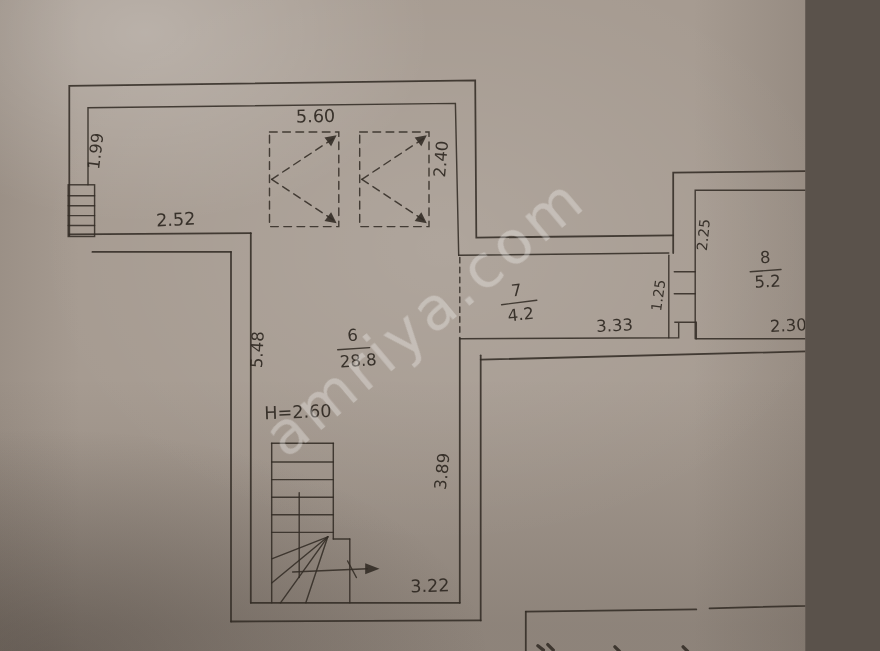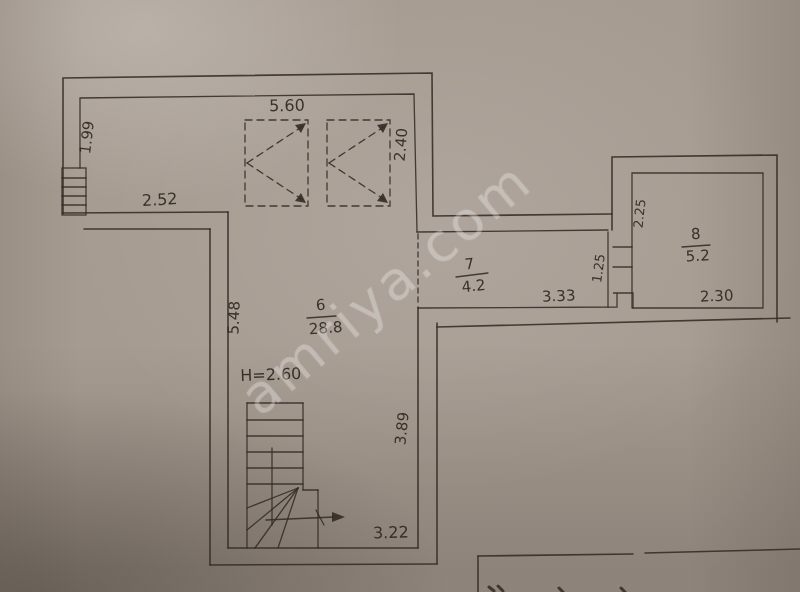--- a/index.html
+++ b/index.html
@@ -1,18 +1,18 @@
 <!DOCTYPE html>
 <html><head>
 <meta charset="utf-8">
 <style>
   html,body{margin:0;padding:0;background:#5a524b;}
   .photo{
     position:relative;
-    width:800px;height:592px;
+    width:732px;height:592px;
     overflow:hidden;
     background-color:#a69b91;
     background-image:
       radial-gradient(ellipse 420px 280px at 18% 5%, rgba(255,255,255,0.22), rgba(255,255,255,0) 62%),
       radial-gradient(ellipse 520px 380px at 55% 38%, rgba(255,255,255,0.10), rgba(255,255,255,0) 72%),
       radial-gradient(ellipse 620px 330px at 6% 102%, rgba(38,31,26,0.34), rgba(38,31,26,0) 65%),
       linear-gradient(to bottom, rgba(44,37,31,0) 58%, rgba(44,37,31,0.20) 96%),
       linear-gradient(90deg, rgba(58,48,40,0.10), rgba(58,48,40,0) 10%, rgba(58,48,40,0) 86%, rgba(58,48,40,0.14));
     font-family:"DejaVu Sans", sans-serif;
   }

